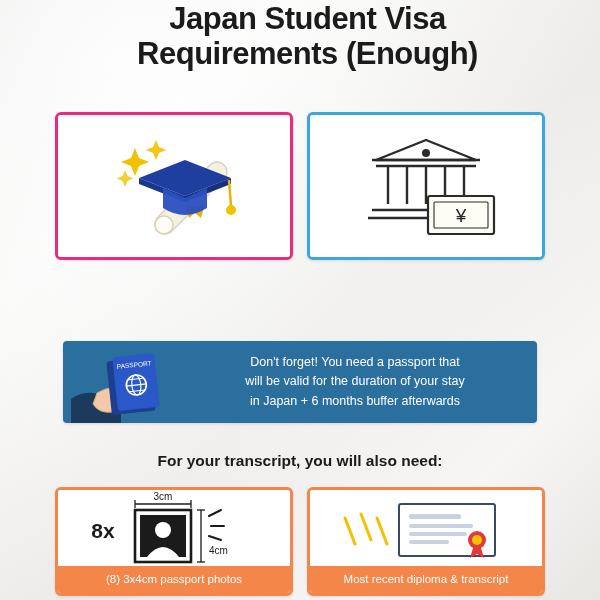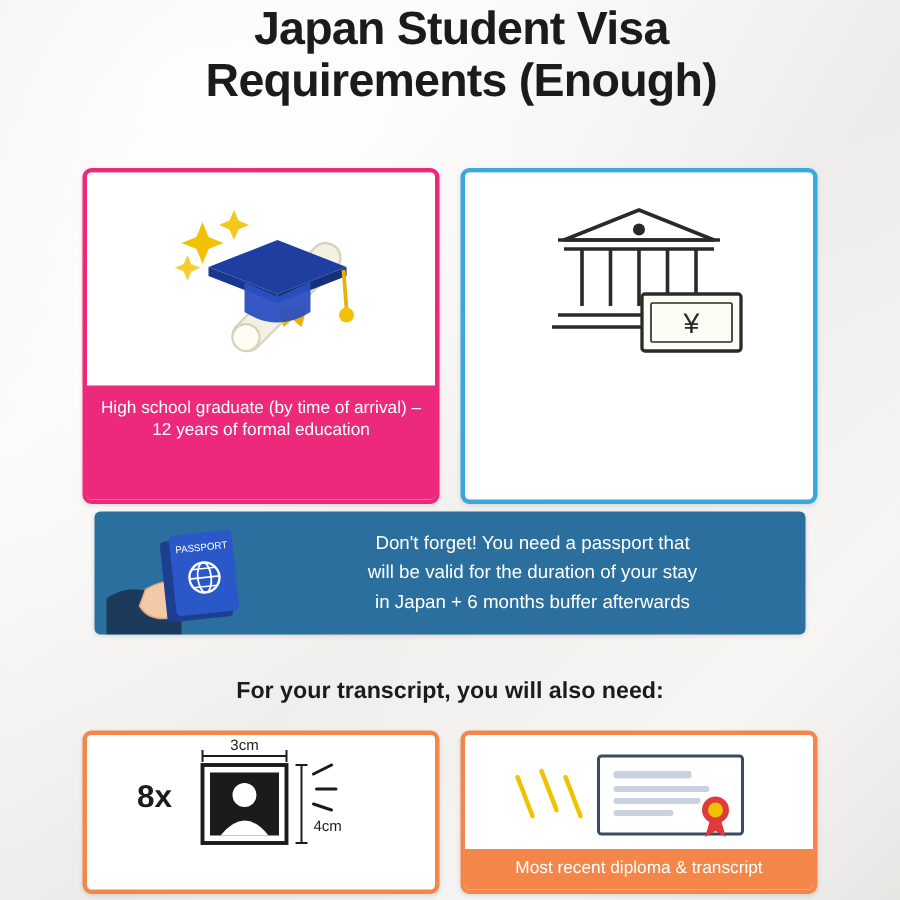--- a/index.html
+++ b/index.html
@@ -186,21 +186,20 @@
           <path d="M86 78 q10 6 20 0 l-4 14 -6 -5 -6 5 z" fill="#e8b109"></path>
 
           <path d="M40 52 L86 34 L132 52 L86 70 z" fill="#1f3fa0"></path>
           <path d="M86 70 L132 52 L132 58 L86 76 z" fill="#16307c"></path>
           <path d="M86 70 L40 52 L40 58 L86 76 z" fill="#1a3790"></path>
           <path d="M64 62 L64 82 q22 14 44 0 L108 62 L86 72 z" fill="#2a4fc0" opacity="0.95"></path>
           <line x1="130" y1="54" x2="132" y2="80" stroke="#e8b109" stroke-width="2.5"></line>
           <circle cx="132" cy="84" r="5" fill="#f2c200"></circle>
         </svg>
       </div>
-      <div class="card-caption cap-pink">High school graduate (by time of arrival) – 12 years of formal education</div>
     </div>
 
     <div class="card card-blue">
       <div class="card-art">
         <svg width="160" height="120" viewBox="0 0 160 120" aria-hidden="true">
 
           <g stroke="#2a2a2a" stroke-width="2.4" fill="none" stroke-linejoin="round">
             <path d="M30 34 L80 14 L130 34 z"></path>
             <line x1="26" y1="34" x2="134" y2="34"></line>
             <circle cx="80" cy="27" r="4" fill="#2a2a2a" stroke="none"></circle>
@@ -274,20 +273,21 @@
           <line x1="128" y1="72" x2="136" y2="72" stroke="#1b1b1b" stroke-width="1.3"></line>
           <text x="140" y="64" font-size="10" font-family="Liberation Sans, sans-serif" fill="#1b1b1b">4cm</text>
 
           <g stroke="#1b1b1b" stroke-width="2" stroke-linecap="round">
             <line x1="140" y1="26" x2="152" y2="20"></line>
             <line x1="142" y1="36" x2="155" y2="36"></line>
             <line x1="140" y1="46" x2="152" y2="50"></line>
           </g>
         </svg>
       </div>
+      <div class="cap-orange">(8) 3x4cm passport photos</div>
     </div>
 
     <div class="card-orange">
       <div class="card-art-sm">
         <svg width="210" height="76" viewBox="0 0 210 76" aria-hidden="true">
 
           <g stroke="#f2c200" stroke-width="3" stroke-linecap="round">
             <line x1="24" y1="28" x2="34" y2="54"></line>
             <line x1="40" y1="24" x2="50" y2="50"></line>
             <line x1="56" y1="28" x2="66" y2="54"></line>

